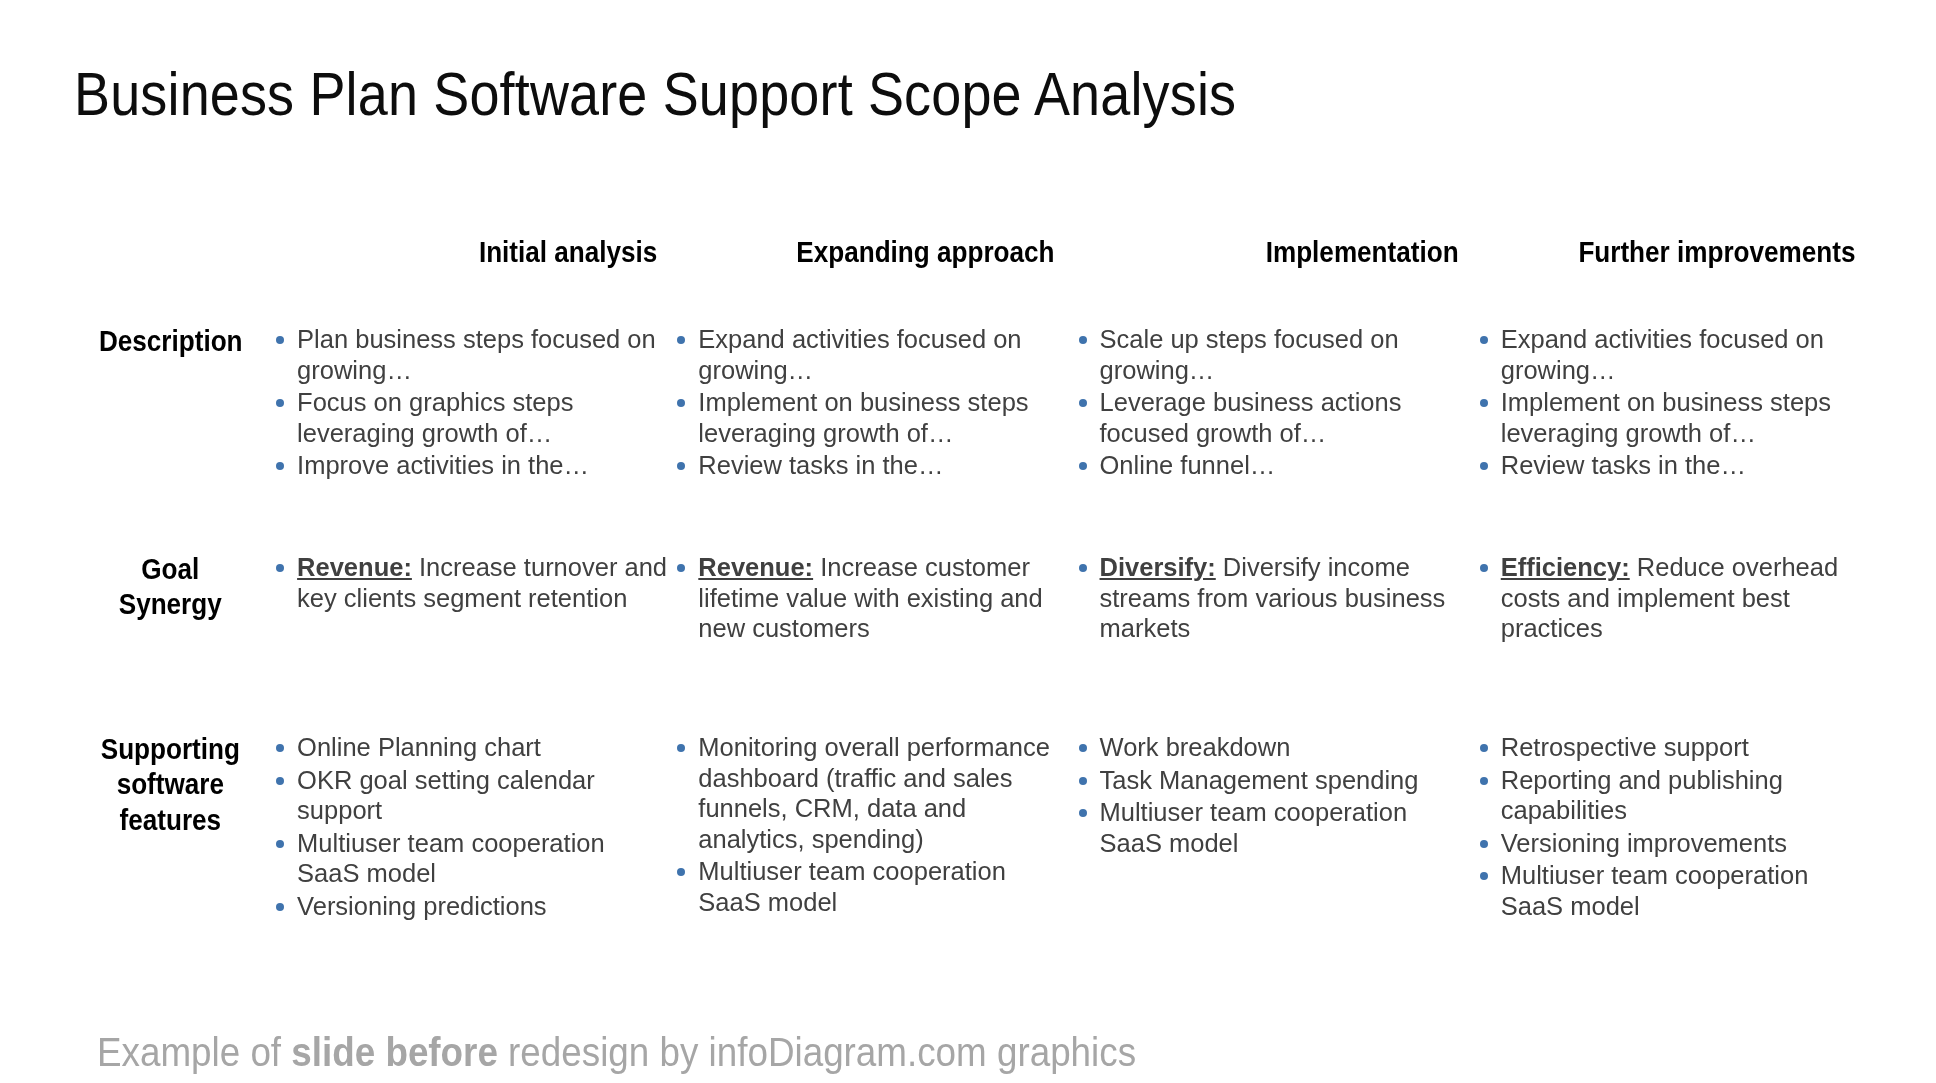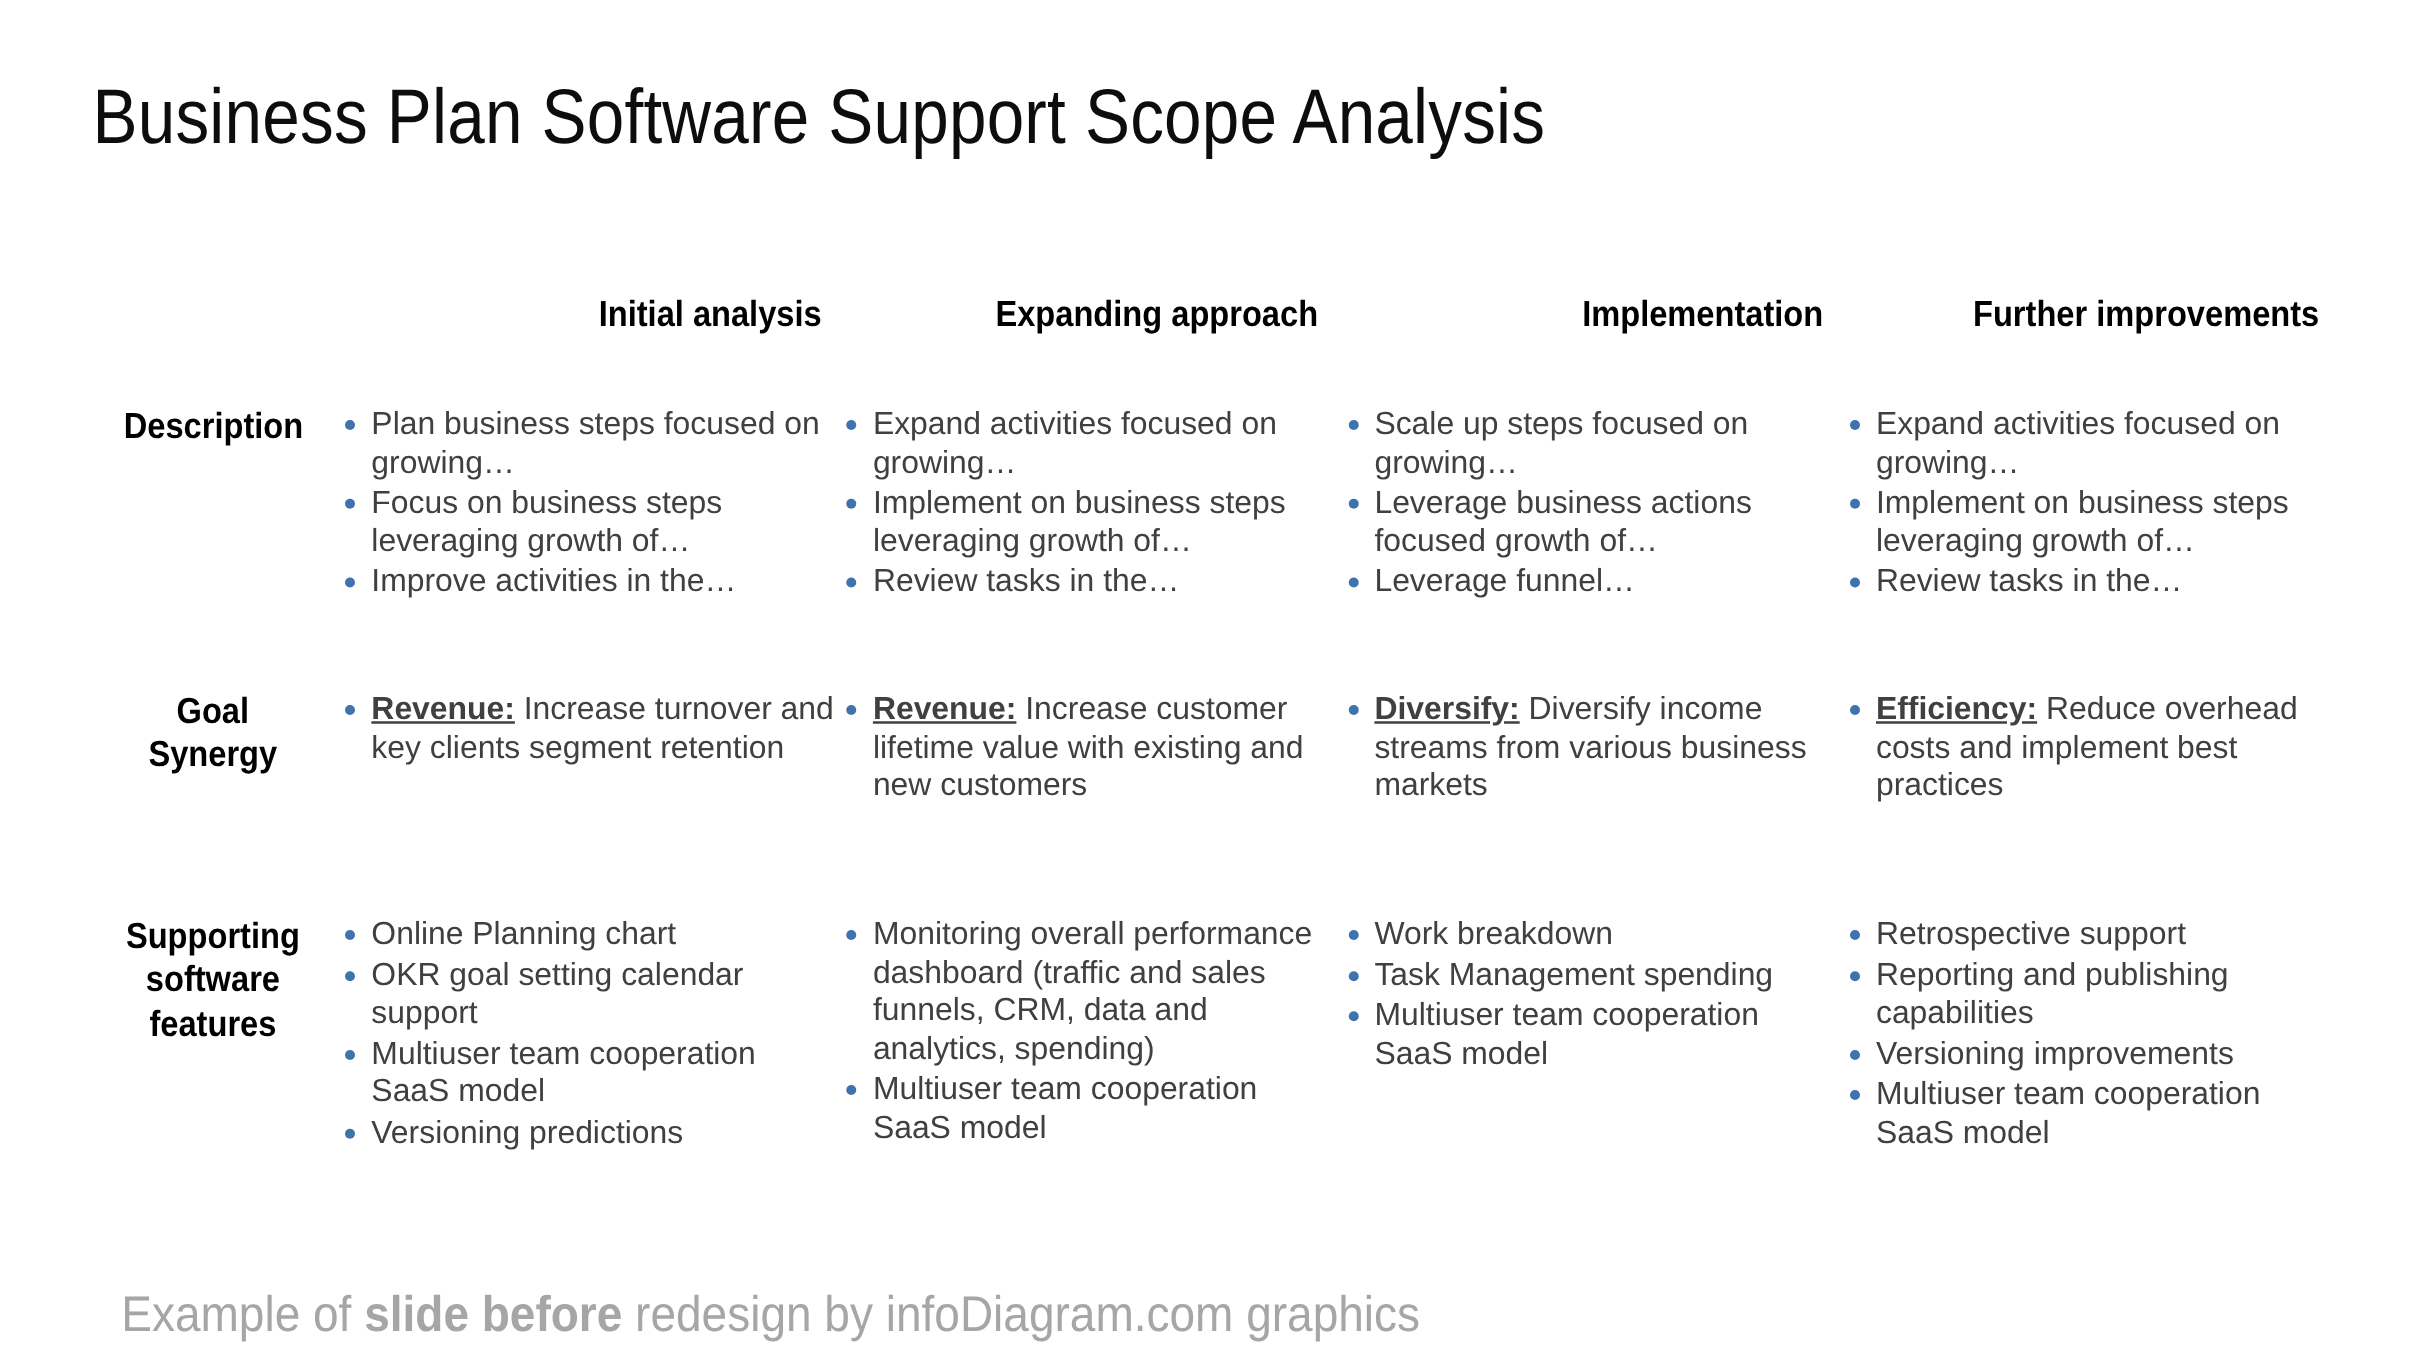--- a/index.html
+++ b/index.html
@@ -180,36 +180,36 @@
 
   <tbody>
 
     <tr class="r-desc">
       <td class="row-label-cell">
         <span class="row-label">Description</span>
       </td>
       <td class="body-cell">
         <ul class="bullets">
             <li>Plan business steps focused on growing…</li>
-            <li>Focus on business steps leveraging growth of…</li>
+            <li>Focus on graphics steps leveraging growth of…</li>
             <li>Improve activities in the…</li>
           </ul>
       </td>
       <td class="body-cell">
         <ul class="bullets">
             <li>Expand activities focused on growing…</li>
             <li>Implement on business steps leveraging growth of…</li>
             <li>Review tasks in the…</li>
           </ul>
       </td>
       <td class="body-cell">
         <ul class="bullets">
             <li>Scale up steps focused on growing…</li>
             <li>Leverage business actions focused growth of…</li>
-            <li>Leverage funnel…</li>
+            <li>Online funnel…</li>
           </ul>
       </td>
       <td class="body-cell">
         <ul class="bullets">
             <li>Expand activities focused on growing…</li>
             <li>Implement on business steps leveraging growth of…</li>
             <li>Review tasks in the…</li>
           </ul>
       </td>
     </tr>

